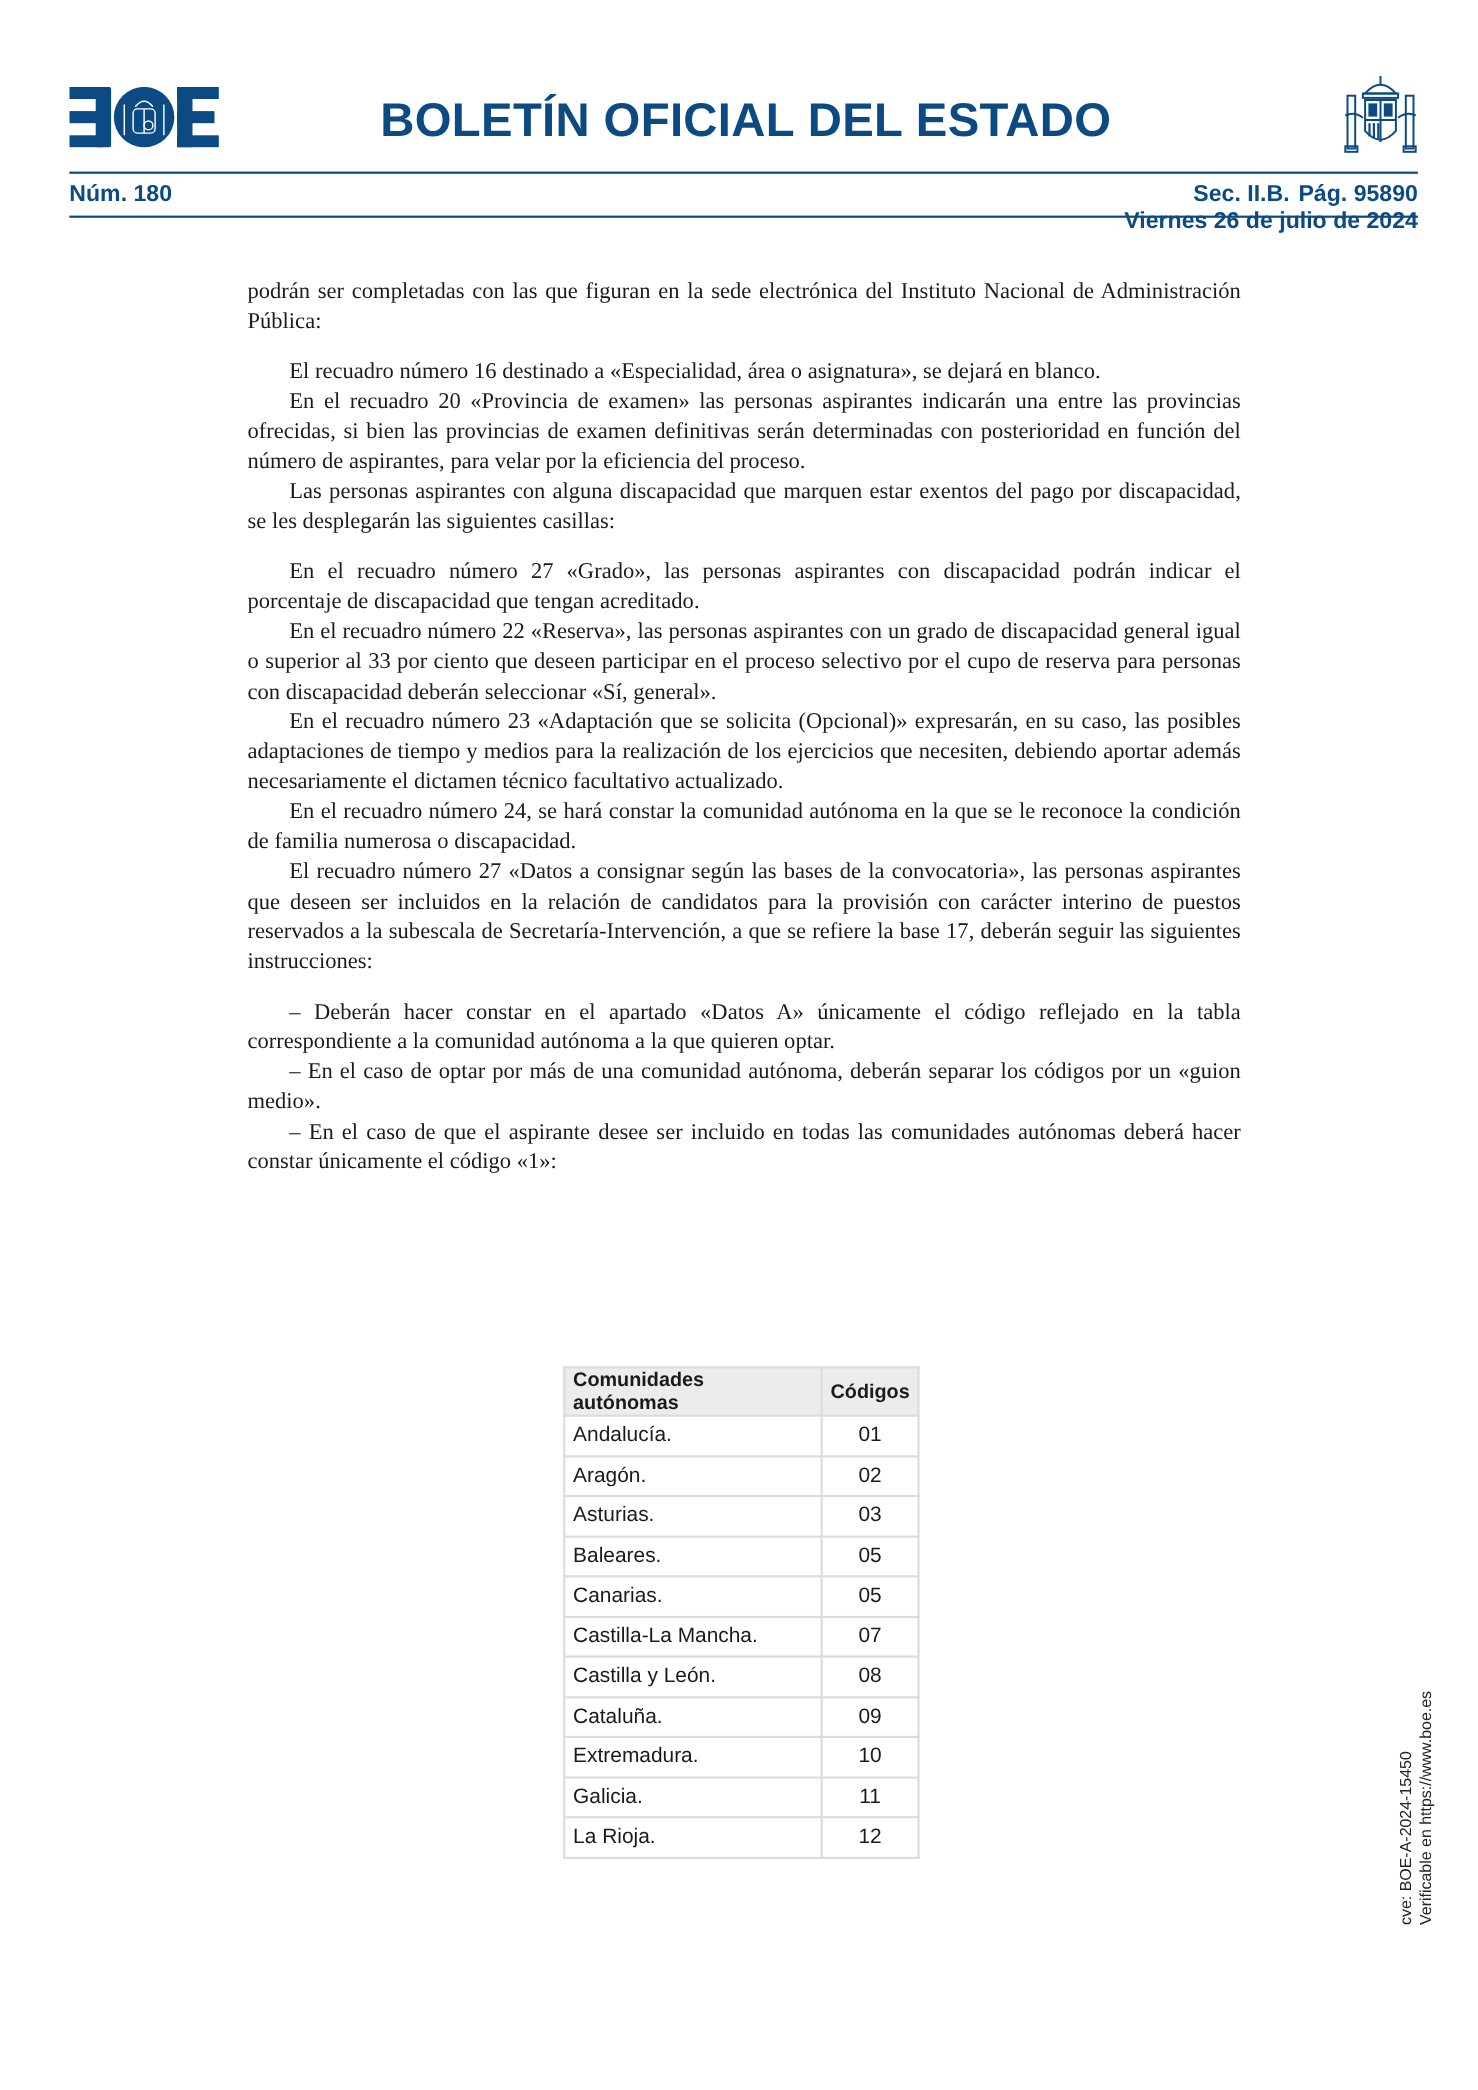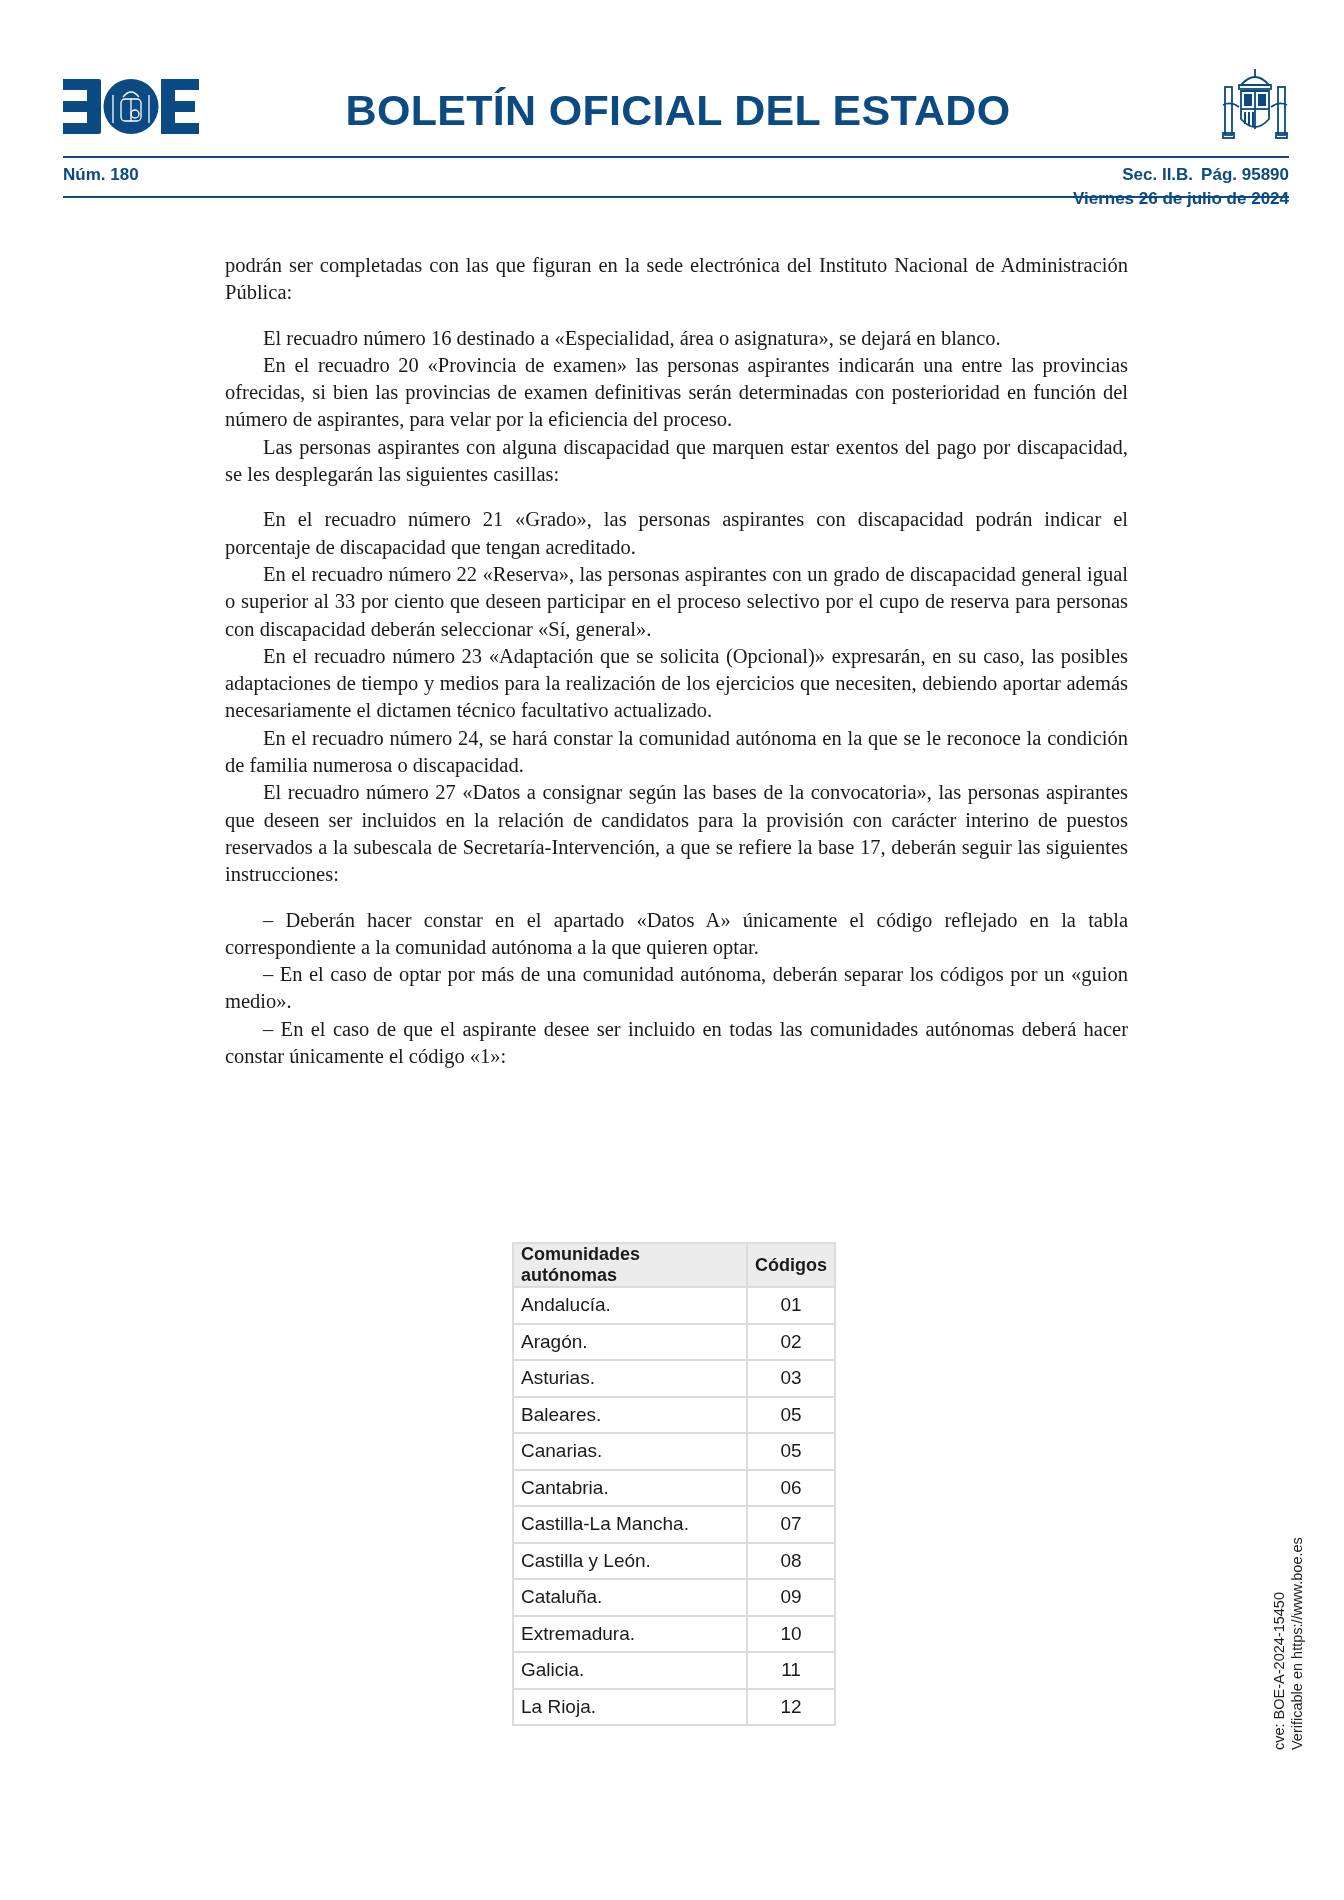--- a/index.html
+++ b/index.html
@@ -4,21 +4,21 @@
 <style>
   html, body { margin:0; padding:0; background:#fff; }
   body { width:1344px; height:1900px; position:relative; overflow:hidden;
          font-family:"Liberation Sans", sans-serif; color:#1a1a1a; }
   #logo { position:absolute; left:63px; top:79px; width:136px; height:55px; }
   #title { position:absolute; left:300px; top:86px; width:756px; text-align:center;
            font-size:43px; font-weight:bold; color:#0b4a82; letter-spacing:0.3px; white-space:nowrap; }
   #coat { position:absolute; left:1221px; top:67px; width:68px; height:74px; }
   .rule { position:absolute; left:63px; width:1226px; height:2px; background:#0b4a82; }
   #hdr-row { position:absolute; left:63px; top:165px; width:1226px; height:28px;
-             font-size:17px; font-weight:bold; color:#0b4a82; }
+             font-size:21px; font-weight:bold; color:#0b4a82; }
   #hdr-num { position:absolute; left:0; top:0; }
   #hdr-date { position:absolute; left:0; width:100%; text-align:right; top:0;margin-top:24px; }
   #hdr-right { position:absolute; right:0; top:0; }
   #hdr-right span + span { margin-left:8px; }
   #body { position:absolute; left:225px; top:252px; width:903px; font-size:20.5px; line-height:27.3px;font-family:Liberation Serif, serif; }
   #body p { margin:0; text-align:justify; text-indent:38px; }
   #body p.noind { text-indent:0; }
   #body p.gap { margin-top:18px; }
   table { position:absolute; left:512px; top:1242px; border-collapse:collapse; font-size:19px; }
   td, th { border:2px solid #dcdcdc; height:34.5px; padding:0 7px; }
@@ -91,21 +91,21 @@
     <span>Sec. II.B.</span><span>Pág. 95890</span>
   </span>
 </div>
 <div class="rule" style="top:196px;"></div>
 
 <div id="body">
   <p class="noind">podrán ser completadas con las que figuran en la sede electrónica del Instituto Nacional de Administración Pública:</p>
   <p class="gap">El recuadro número 16 destinado a «Especialidad, área o asignatura», se dejará en blanco.</p>
   <p>En el recuadro 20 «Provincia de examen» las personas aspirantes indicarán una entre las provincias ofrecidas, si bien las provincias de examen definitivas serán determinadas con posterioridad en función del número de aspirantes, para velar por la eficiencia del proceso.</p>
   <p>Las personas aspirantes con alguna discapacidad que marquen estar exentos del pago por discapacidad, se les desplegarán las siguientes casillas:</p>
-  <p class="gap">En el recuadro número 21 «Grado», las personas aspirantes con discapacidad podrán indicar el porcentaje de discapacidad que tengan acreditado.</p>
+  <p class="gap">En el recuadro número 27 «Grado», las personas aspirantes con discapacidad podrán indicar el porcentaje de discapacidad que tengan acreditado.</p>
   <p>En el recuadro número 22 «Reserva», las personas aspirantes con un grado de discapacidad general igual o superior al 33 por ciento que deseen participar en el proceso selectivo por el cupo de reserva para personas con discapacidad deberán seleccionar «Sí, general».</p>
   <p>En el recuadro número 23 «Adaptación que se solicita (Opcional)» expresarán, en su caso, las posibles adaptaciones de tiempo y medios para la realización de los ejercicios que necesiten, debiendo aportar además necesariamente el dictamen técnico facultativo actualizado.</p>
   <p>En el recuadro número 24, se hará constar la comunidad autónoma en la que se le reconoce la condición de familia numerosa o discapacidad.</p>
   <p>El recuadro número 27 «Datos a consignar según las bases de la convocatoria», las personas aspirantes que deseen ser incluidos en la relación de candidatos para la provisión con carácter interino de puestos reservados a la subescala de Secretaría-Intervención, a que se refiere la base 17, deberán seguir las siguientes instrucciones:</p>
   <p class="gap">– Deberán hacer constar en el apartado «Datos A» únicamente el código reflejado en la tabla correspondiente a la comunidad autónoma a la que quieren optar.</p>
   <p>– En el caso de optar por más de una comunidad autónoma, deberán separar los códigos por un «guion medio».</p>
   <p>– En el caso de que el aspirante desee ser incluido en todas las comunidades autónomas deberá hacer constar únicamente el código «1»:</p>
 </div>
 
 <table>
@@ -130,24 +130,20 @@
       </tr>
     <tr>
         <td class="n">Baleares.</td>
         <td class="c">05</td>
       </tr>
     <tr>
         <td class="n">Canarias.</td>
         <td class="c">05</td>
       </tr>
     <tr>
-        <td class="n">Cantabria.</td>
-        <td class="c">06</td>
-      </tr>
-    <tr>
         <td class="n">Castilla-La Mancha.</td>
         <td class="c">07</td>
       </tr>
     <tr>
         <td class="n">Castilla y León.</td>
         <td class="c">08</td>
       </tr>
     <tr>
         <td class="n">Cataluña.</td>
         <td class="c">09</td>

